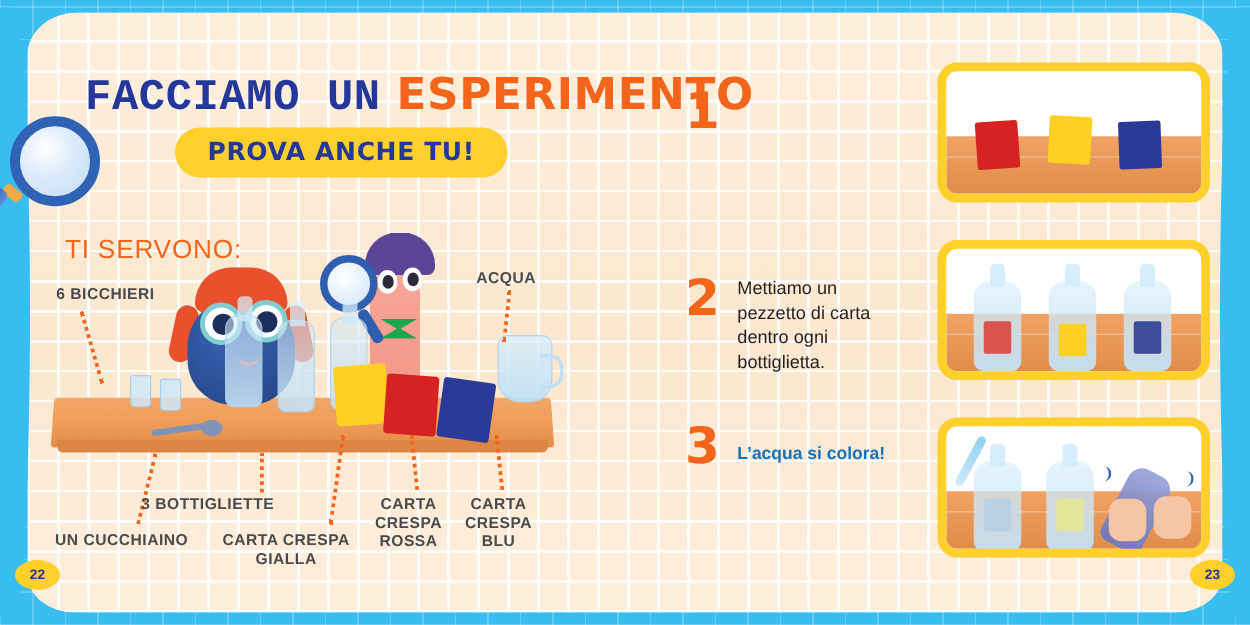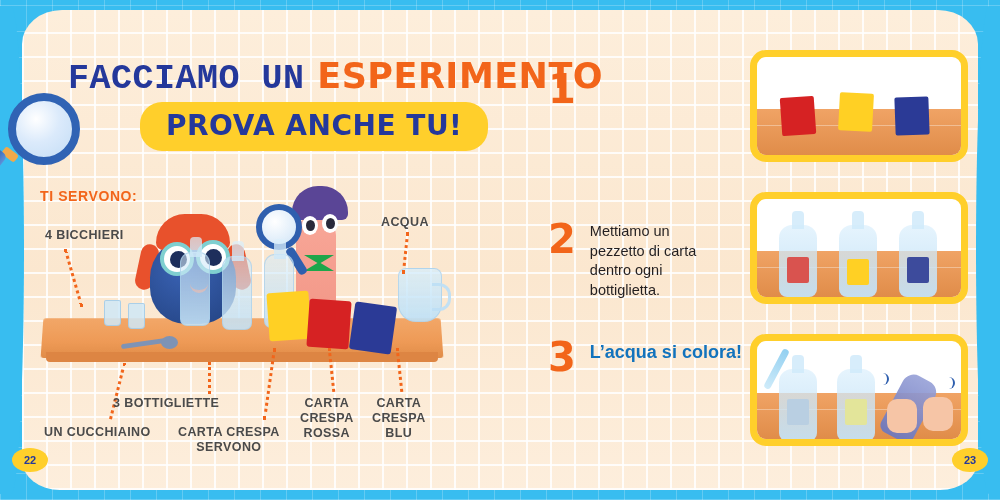--- a/index.html
+++ b/index.html
@@ -56,34 +56,34 @@
     white-space: nowrap;
   }
   .t-blue { color: #24389b; font-family: Liberation Mono, monospace; }
   .t-orange { color: #f2651a; }
 
   .badge {
     position: absolute;
     left: 140px; top: 102px;
     background: #ffcf2b;
     color: #24389b;
-    font-size: 28px;
+    font-size: 20px;
     font-weight: bold;
     font-family: "DejaVu Sans", sans-serif;
     padding: 7px 26px 9px;
     border-radius: 22px;
     letter-spacing: .5px;
   }
 
   .ti-servono {
     position: absolute;
-    left: 40px; top: 188px;
+    left: 52px; top: 188px;
     color: #f2651a;
-    font-weight: bold;
-    font-size: 14px;
+    font-weight: normal;
+    font-size: 21px;
     letter-spacing: .6px;
   }
 
   
   .lbl {
     position: absolute;
     color: #4a4a4a;
     font-size: 12.5px;
     font-weight: bold;
     letter-spacing: .4px;
@@ -266,22 +266,22 @@
   .step-text {
     color: #231f20;
     font-size: 14.5px;
     line-height: 19.5px;
     white-space: pre-line;
   }
   .step-hl {
     display: block;
     color: #1273bd;
     font-weight: bold;
-    font-size: 18px;
-    margin-top: 2px;
+    font-size: 14px;
+    margin-top: 14px;
   }
   #step1 { left: 548px; top: 72px; }
   #step2 { left: 548px; top: 222px; }
   #step3 { left: 548px; top: 340px; }
 
   
   .panel {
     position: absolute;
     left: 750px;
     width: 218px;
@@ -397,25 +397,25 @@
   <div class="sq sq-b"></div>
 
   <div class="dots" style="left:72px; top:248px; height:60px; transform:rotate(-16deg);"></div>
   <div class="dots" style="left:116px; top:362px; height:58px; transform:rotate(14deg);"></div>
   <div class="dots" style="left:208px; top:362px; height:32px;"></div>
   <div class="dots" style="left:268px; top:348px; height:72px; transform:rotate(8deg);"></div>
   <div class="dots" style="left:330px; top:348px; height:44px; transform:rotate(-6deg);"></div>
   <div class="dots" style="left:398px; top:348px; height:44px; transform:rotate(-6deg);"></div>
   <div class="dots" style="left:404px; top:232px; height:42px; transform:rotate(6deg);"></div>
 
-  <div class="lbl l-bicchieri">4 BICCHIERI</div>
+  <div class="lbl l-bicchieri">6 BICCHIERI</div>
   <div class="lbl l-cucchiaino">UN CUCCHIAINO</div>
   <div class="lbl l-bottigliette">3 BOTTIGLIETTE</div>
   <div class="lbl l-gialla">CARTA CRESPA
-SERVONO</div>
+GIALLA</div>
   <div class="lbl l-rossa">CARTA
 CRESPA
 ROSSA</div>
   <div class="lbl l-blu">CARTA
 CRESPA
 BLU</div>
   <div class="lbl l-acqua">ACQUA</div>
 
   <div class="step" id="step1">
     <div class="step-num">1</div>

